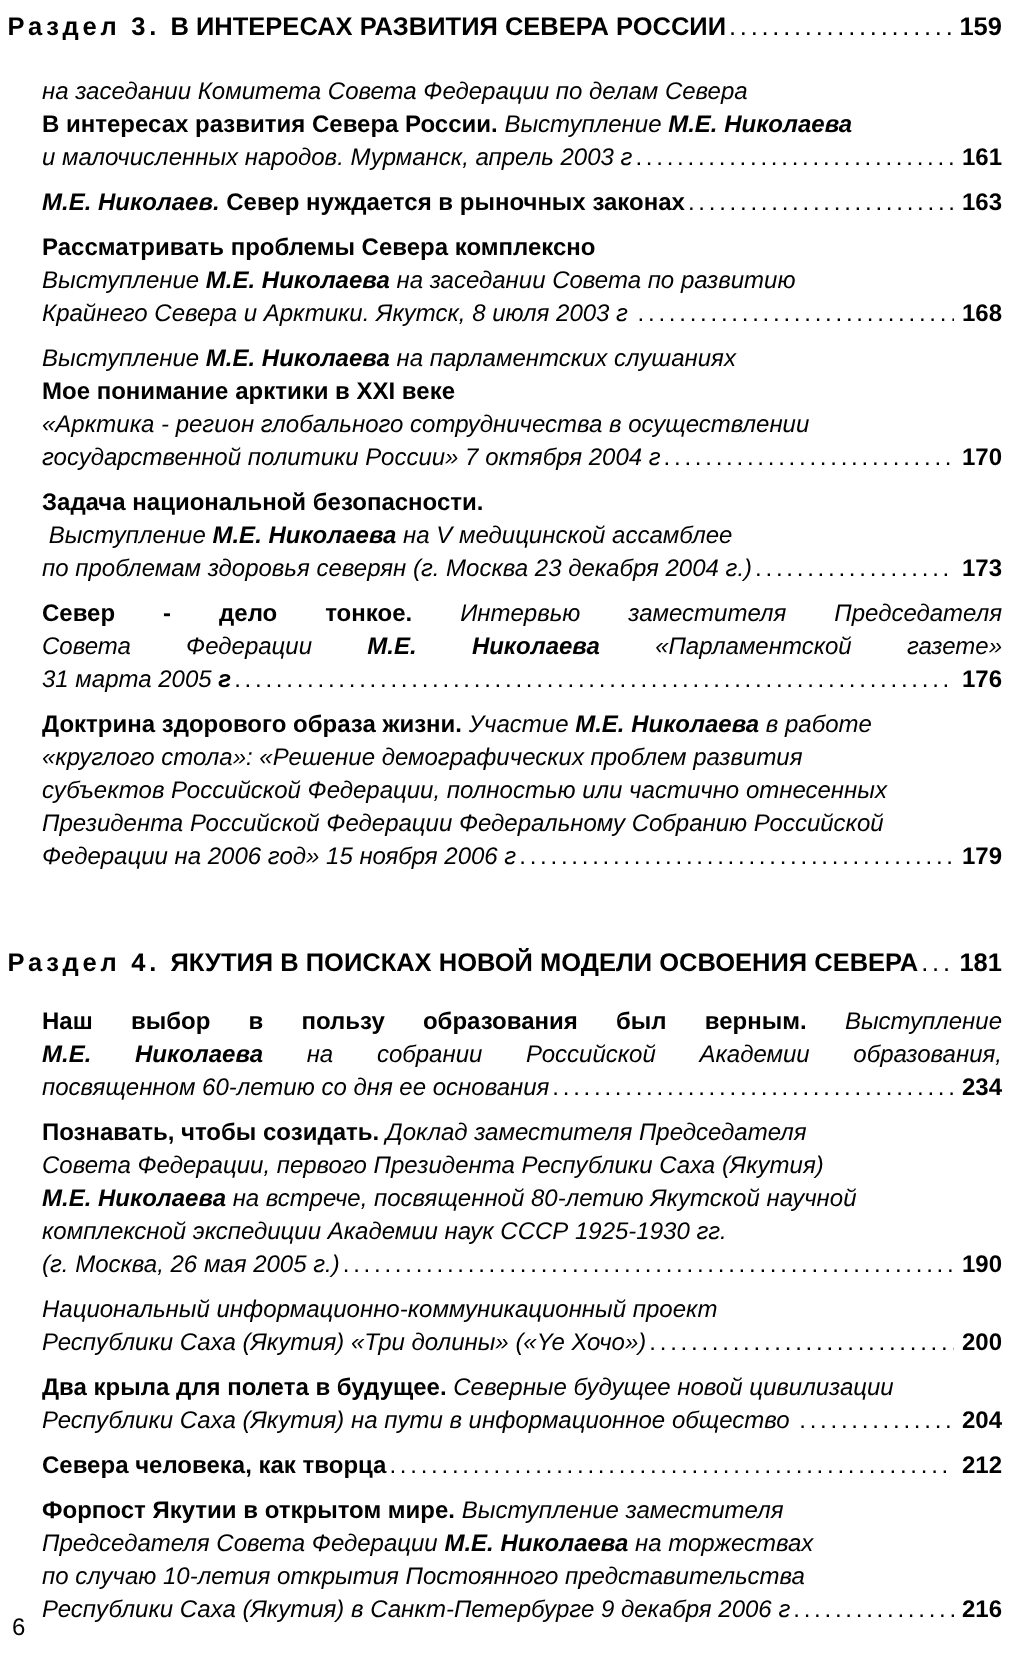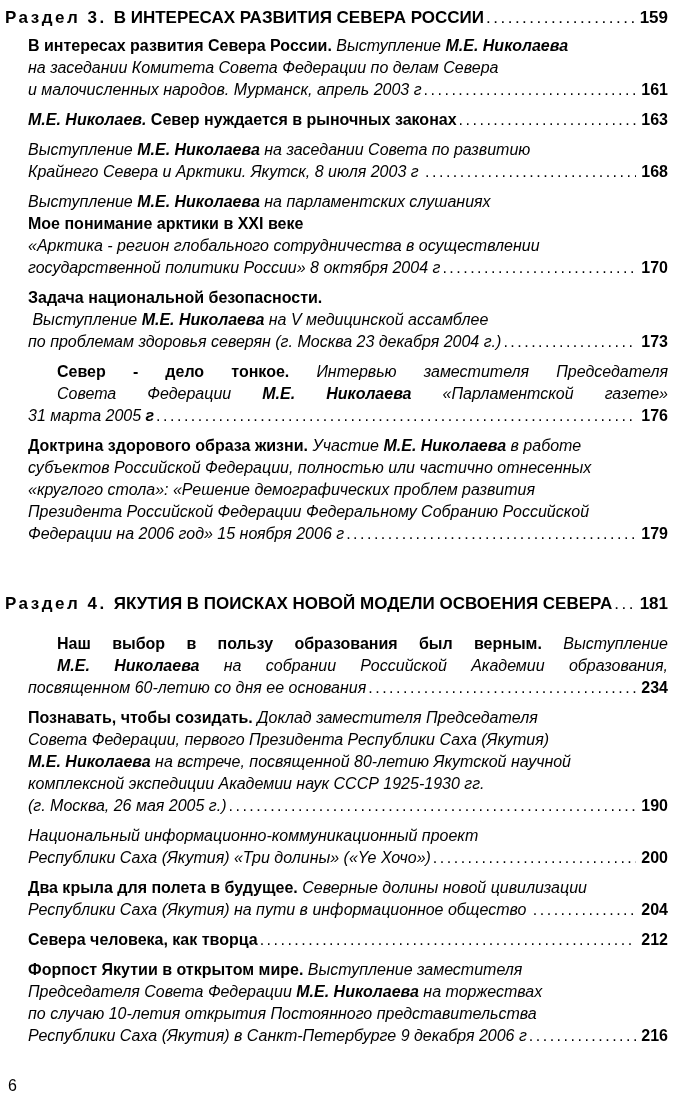--- a/index.html
+++ b/index.html
@@ -15,34 +15,34 @@
     width: 674px; height: 1107px;
     padding: 7px 6px 0 5px;
     background: #ffffff;
     position: relative;
   }
   
   .toc-section + .toc-section { margin-top: 22px; }
   .section-heading {
     display: flex; align-items: baseline;
     font-weight: 700; font-size: 17px; line-height: 22px;
-    margin-bottom: 6px;
+    margin-bottom: 22px;
     white-space: pre;
   }
   .toc-section:last-child .section-heading { margin-bottom: 18px; margin-top: 48px; }
   .section-label { letter-spacing: 2.5px; margin-right: 7px; flex: 0 0 auto; }
   .section-title { flex: 0 0 auto; }
   
   .entries { margin-left: 23px; }
   .toc-entry { font-size: 16px; line-height: 22px; margin-bottom: 8px; }
   .toc-line { line-height: 22px; }
   .toc-line .line-text { white-space: pre; }
   .toc-line.dotted { display: flex; align-items: center; }
   .toc-line.dotted .line-text { flex: 0 0 auto; }
-  .toc-line.justify { text-align: justify; text-align-last: justify; margin-left: 29px; }
+  .toc-line.justify { text-align: justify; text-align-last: justify; }
   .toc-line.justify .line-text { white-space: normal; }
   .leader {
     flex: 1 1 auto; min-width: 0;
     overflow: hidden; white-space: nowrap;
     letter-spacing: 2.5px;
     margin-left: 2px;
     font-weight: 400; font-style: normal;
   }
   .page-ref { flex: 0 0 auto; padding-left: 5px; font-weight: 700; font-style: normal; }
   .seg.b  { font-weight: 700; }
@@ -55,49 +55,50 @@
 </style>
 </head>
 <body>
 
 <div class="page">
   <div id="toc-root">
       <div class="toc-section">
         <div class="section-heading"><span class="section-label">Раздел 3.</span><span class="section-title">В ИНТЕРЕСАХ РАЗВИТИЯ СЕВЕРА РОССИИ</span><span class="leader">................................................................................................................................................................</span><span class="page-ref">159</span></div>
         <div class="entries">
           <div class="toc-entry">
+            <div class="toc-line"><span class="line-text"><span class="seg i">на заседании Комитета Совета Федерации по делам Севера</span></span></div>
             <div class="toc-line"><span class="line-text"><span class="seg b">В интересах развития Севера России. </span><span class="seg i">Выступление </span><span class="seg bi">М.Е. Николаева</span></span></div>
-            <div class="toc-line"><span class="line-text"><span class="seg i">на заседании Комитета Совета Федерации по делам Севера</span></span></div>
             <div class="toc-line dotted">
               <span class="line-text"><span class="seg i">и малочисленных народов. Мурманск, апрель 2003 г</span></span>
               <span class="leader">................................................................................................................................................................</span>
               <span class="page-ref">161</span>
             </div>
           </div>
           <div class="toc-entry">
             <div class="toc-line dotted">
               <span class="line-text"><span class="seg bi">М.Е. Николаев. </span><span class="seg b">Север нуждается в рыночных законах</span></span>
               <span class="leader">................................................................................................................................................................</span>
               <span class="page-ref">163</span>
             </div>
           </div>
           <div class="toc-entry">
+            <div class="toc-line"><span class="line-text"><span class="seg b">Рассматривать проблемы Севера комплексно</span></span></div>
             <div class="toc-line"><span class="line-text"><span class="seg i">Выступление </span><span class="seg bi">М.Е. Николаева </span><span class="seg i">на заседании Совета по развитию</span></span></div>
             <div class="toc-line dotted">
               <span class="line-text"><span class="seg i">Крайнего Севера и Арктики. Якутск, 8 июля 2003 г </span></span>
               <span class="leader">................................................................................................................................................................</span>
               <span class="page-ref">168</span>
             </div>
           </div>
           <div class="toc-entry">
             <div class="toc-line"><span class="line-text"><span class="seg i">Выступление </span><span class="seg bi">М.Е. Николаева </span><span class="seg i">на парламентских слушаниях</span></span></div>
             <div class="toc-line"><span class="line-text"><span class="seg b">Мое понимание арктики в XXI веке</span></span></div>
             <div class="toc-line"><span class="line-text"><span class="seg i">«Арктика - регион глобального сотрудничества в осуществлении</span></span></div>
             <div class="toc-line dotted">
-              <span class="line-text"><span class="seg i">государственной политики России» 8 октября 2004 г</span></span>
+              <span class="line-text"><span class="seg i">государственной политики России» 7 октября 2004 г</span></span>
               <span class="leader">................................................................................................................................................................</span>
               <span class="page-ref">170</span>
             </div>
           </div>
           <div class="toc-entry">
             <div class="toc-line"><span class="line-text"><span class="seg b">Задача национальной безопасности.</span></span></div>
             <div class="toc-line"><span class="line-text"><span class="seg i"> Выступление </span><span class="seg bi">М.Е. Николаева </span><span class="seg i">на V медицинской ассамблее</span></span></div>
             <div class="toc-line dotted">
               <span class="line-text"><span class="seg i">по проблемам здоровья северян (г. Москва 23 декабря 2004 г.)</span></span>
               <span class="leader">................................................................................................................................................................</span>
@@ -108,22 +109,22 @@
             <div class="toc-line justify"><span class="line-text"><span class="seg b">Север - дело тонкое. </span><span class="seg i">Интервью заместителя Председателя</span></span></div>
             <div class="toc-line justify"><span class="line-text"><span class="seg i">Совета Федерации </span><span class="seg bi">М.Е. Николаева </span><span class="seg i">«Парламентской газете»</span></span></div>
             <div class="toc-line dotted">
               <span class="line-text"><span class="seg i">31 марта 2005 </span><span class="seg bi">г</span></span>
               <span class="leader">................................................................................................................................................................</span>
               <span class="page-ref">176</span>
             </div>
           </div>
           <div class="toc-entry">
             <div class="toc-line"><span class="line-text"><span class="seg b">Доктрина здорового образа жизни. </span><span class="seg i">Участие </span><span class="seg bi">М.Е. Николаева </span><span class="seg i">в работе</span></span></div>
+            <div class="toc-line"><span class="line-text"><span class="seg i">«круглого стола»: «Решение демографических проблем развития</span></span></div>
             <div class="toc-line"><span class="line-text"><span class="seg i">субъектов Российской Федерации, полностью или частично отнесенных</span></span></div>
-            <div class="toc-line"><span class="line-text"><span class="seg i">«круглого стола»: «Решение демографических проблем развития</span></span></div>
             <div class="toc-line"><span class="line-text"><span class="seg i">Президента Российской Федерации Федеральному Собранию Российской</span></span></div>
             <div class="toc-line dotted">
               <span class="line-text"><span class="seg i">Федерации на 2006 год» 15 ноября 2006 г</span></span>
               <span class="leader">................................................................................................................................................................</span>
               <span class="page-ref">179</span>
             </div>
           </div>
         </div>
       </div>
       <div class="toc-section">
@@ -151,21 +152,21 @@
           </div>
           <div class="toc-entry">
             <div class="toc-line"><span class="line-text"><span class="seg i">Национальный информационно-коммуникационный проект</span></span></div>
             <div class="toc-line dotted">
               <span class="line-text"><span class="seg i">Республики Саха (Якутия) «Три долины» («Ye Хочо»)</span></span>
               <span class="leader">................................................................................................................................................................</span>
               <span class="page-ref">200</span>
             </div>
           </div>
           <div class="toc-entry">
-            <div class="toc-line"><span class="line-text"><span class="seg b">Два крыла для полета в будущее. </span><span class="seg i">Северные долины новой цивилизации</span></span></div>
+            <div class="toc-line"><span class="line-text"><span class="seg b">Два крыла для полета в будущее. </span><span class="seg i">Северные будущее новой цивилизации</span></span></div>
             <div class="toc-line dotted">
               <span class="line-text"><span class="seg i">Республики Саха (Якутия) на пути в информационное общество </span></span>
               <span class="leader">................................................................................................................................................................</span>
               <span class="page-ref">204</span>
             </div>
           </div>
           <div class="toc-entry">
             <div class="toc-line dotted">
               <span class="line-text"><span class="seg b">Севера человека, как творца</span></span>
               <span class="leader">................................................................................................................................................................</span>

